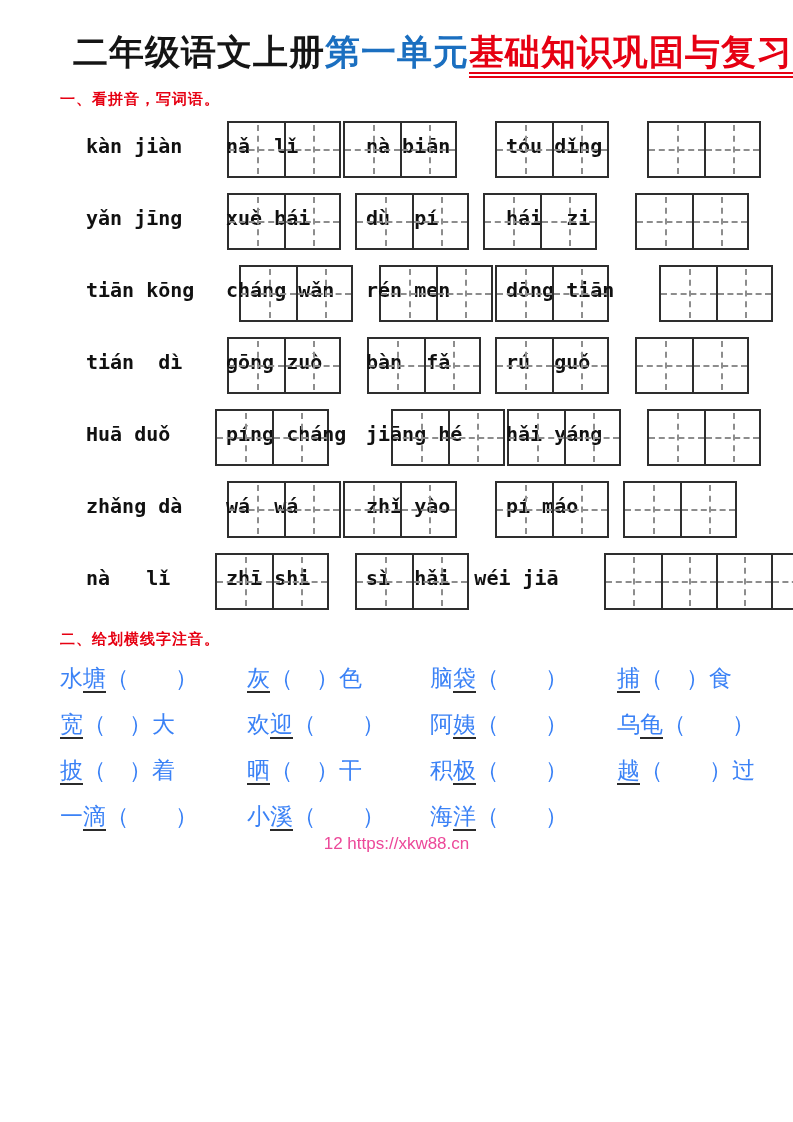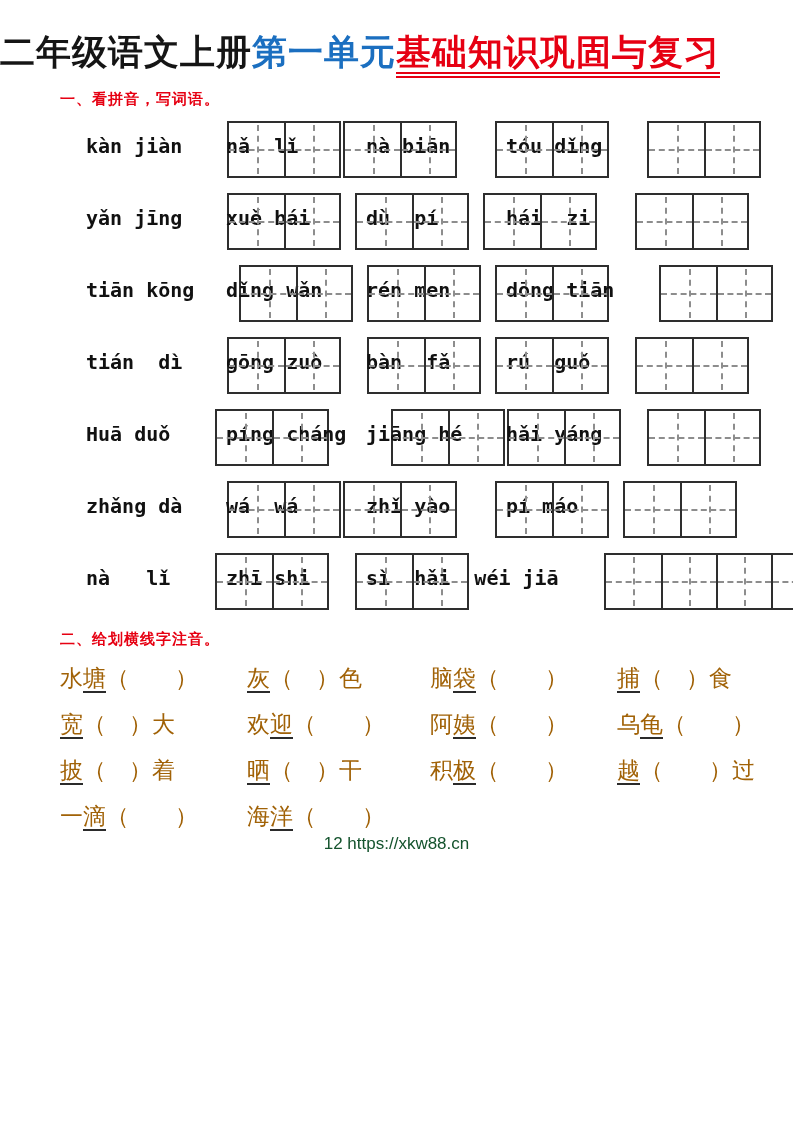--- a/index.html
+++ b/index.html
@@ -6,21 +6,21 @@
   html,body { background:#ffffff; }
   body {
     width:793px; height:1122px; margin:0 auto; overflow:hidden;
     font-family:"Liberation Sans","DejaVu Sans",sans-serif;
     color:#1c1c1c;
   }
   .page { padding-top:30px; }
 
   
   .title {
-    text-align:left; font-size:35px; font-weight:900;
+    text-align:right; font-size:35px; font-weight:900;
     letter-spacing:1px; line-height:1.25; white-space:nowrap;
   }
   .t-black { color:#151515; }
   .t-blue  { color:#1b6fc0; }
   .t-red   { color:#e60012; border-bottom:6px double #e60012; padding-bottom:1px; }
 
   
   .sec-h {
     color:#e60012; font-weight:bold; font-size:15px;
     margin:16px 0 12px 60px; letter-spacing:1px;
@@ -46,28 +46,28 @@
   }
   .wcell::after {
     content:""; position:absolute; left:0; right:0; top:50%;
     border-top:2px dashed #8d8d8d;
   }
 
   
   .s2grid {
     margin:14px 0 0 60px; display:grid;
     grid-template-columns:187px 183px 187px 1fr;
-    row-gap:15px; font-size:23px; line-height:1.35; color:#a16207;
+    row-gap:15px; font-size:23px; line-height:1.35; color:#3b82f6;
   }
   .s2item { white-space:nowrap; }
   .ul { border-bottom:2px solid #2b2b2b; padding-bottom:0; }
 
   
   .footer {
-    text-align:center; color:#14532d; font-size:17px; margin-top:2px;
+    text-align:center; color:#ec4899; font-size:17px; margin-top:2px;
     font-family:"Liberation Sans",sans-serif;
   }
 </style>
 </head>
 <body>
 
 <div class="page">
 
   <div class="title">
     <span class="t-black">二年级语文上册</span><span class="t-blue">第一单元</span><span class="t-red">基础知识巩固与复习</span>
@@ -141,21 +141,21 @@
 
     <div class="prow">
       <div class="pcol">
         <div class="pinyin">tiān kōng</div>
         <div class="wgrid">
             <div class="wcell"></div>
             <div class="wcell"></div>
           </div>
       </div>
       <div class="pcol">
-        <div class="pinyin">dǐng wǎn</div>
+        <div class="pinyin">cháng wǎn</div>
         <div class="wgrid">
             <div class="wcell"></div>
             <div class="wcell"></div>
           </div>
       </div>
       <div class="pcol">
         <div class="pinyin">rén men</div>
         <div class="wgrid">
             <div class="wcell"></div>
             <div class="wcell"></div>
@@ -304,18 +304,19 @@
     <div class="s2item"><span>欢</span><span class="ul">迎</span><span>（　　）</span><span></span></div>
     <div class="s2item"><span>阿</span><span class="ul">姨</span><span>（　　）</span><span></span></div>
     <div class="s2item"><span>乌</span><span class="ul">龟</span><span>（　　）</span><span></span></div>
 
     <div class="s2item"><span></span><span class="ul">披</span><span>（　）</span><span>着</span></div>
     <div class="s2item"><span></span><span class="ul">晒</span><span>（　）</span><span>干</span></div>
     <div class="s2item"><span>积</span><span class="ul">极</span><span>（　　）</span><span></span></div>
 
     <div class="s2item"><span></span><span class="ul">越</span><span>（　　）</span><span>过</span></div>
     <div class="s2item"><span>一</span><span class="ul">滴</span><span>（　　）</span><span></span></div>
+    <div class="s2item"><span>小</span><span class="ul">溪</span><span>（　　）</span><span></span></div>
     <div class="s2item"><span>海</span><span class="ul">洋</span><span>（　　）</span><span></span></div>
   </div>
 
   <div class="footer">12 https://xkw88.cn</div>
 
 </div>
 
 </body></html>

